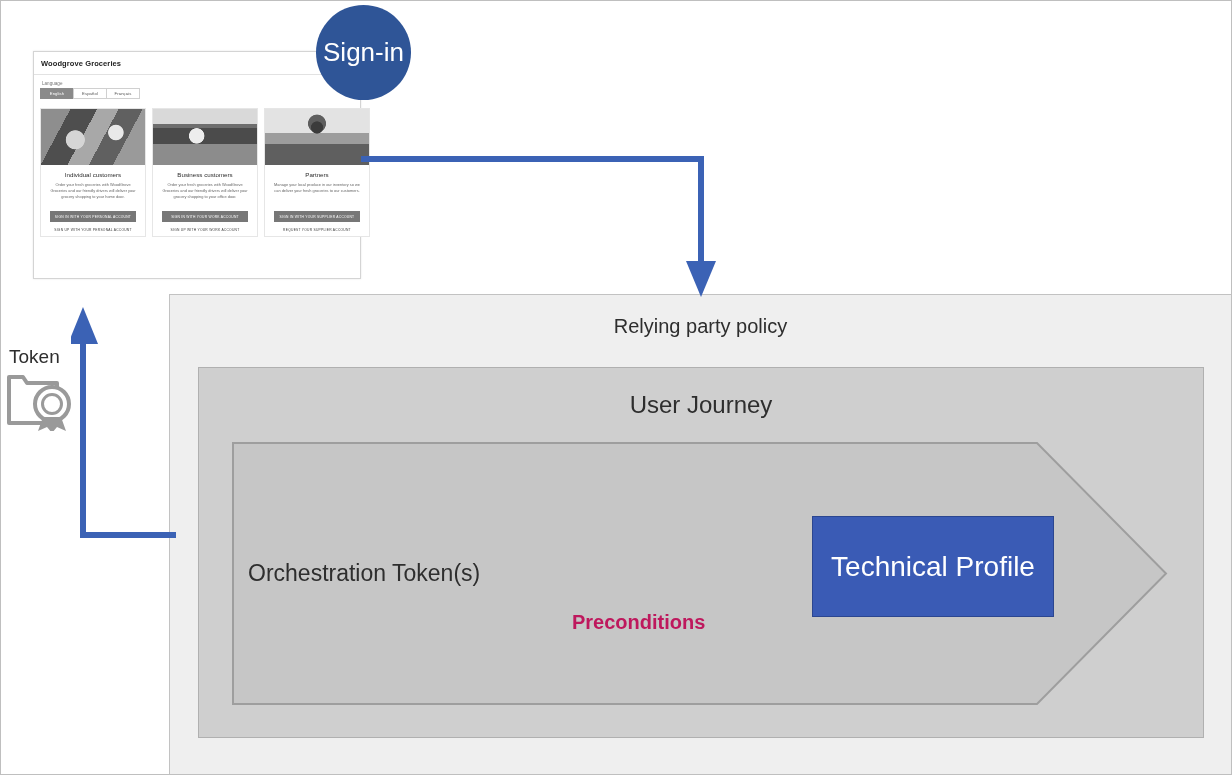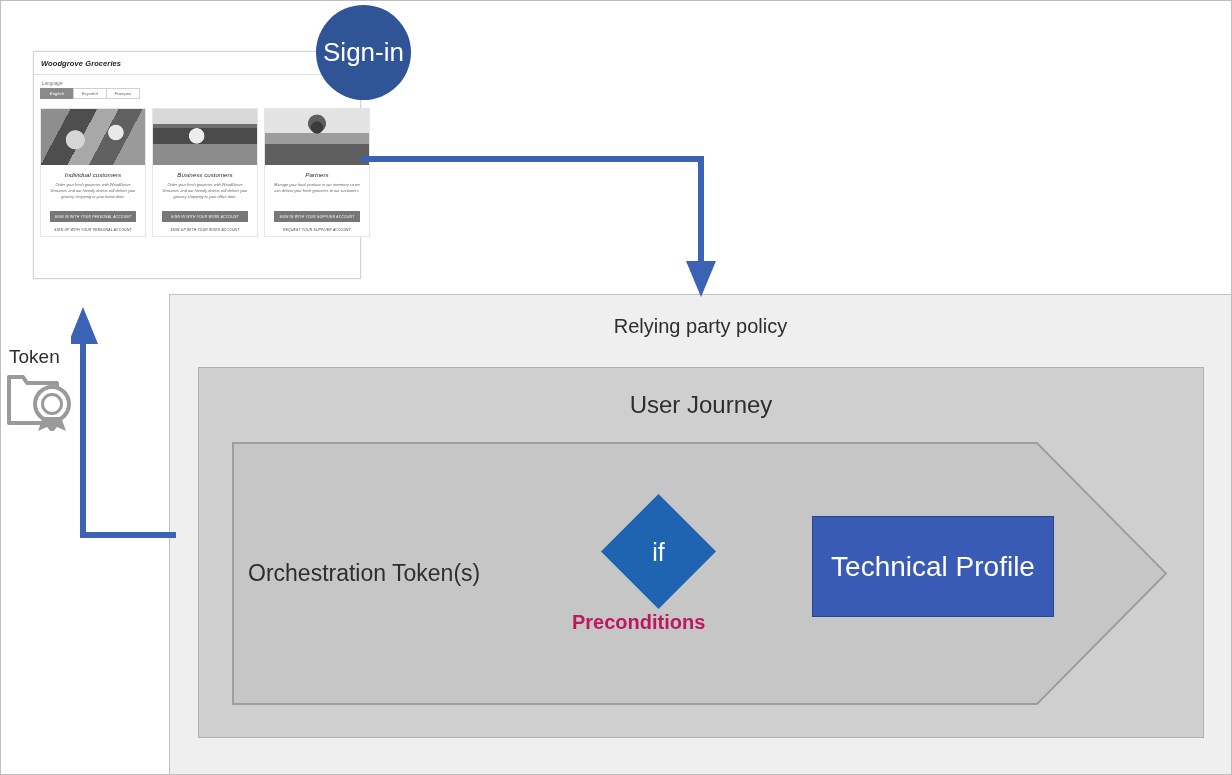--- a/index.html
+++ b/index.html
@@ -26,21 +26,20 @@
   .abs { position: absolute; box-sizing: border-box; }
 
   
   #browser-mock {
     left: 32px; top: 50px;
     width: 328px; height: 228px;
     background: #ffffff;
     border: 1px solid #d4d4d4;
     box-shadow: 0 0 2px rgba(0,0,0,0.10);
     z-index: 6;
-    font-style: italic;
   }
   #browser-titlebar {
     position: relative;
     height: 22px;
     border-bottom: 1px solid #e2e2e2;
     display: flex;
     align-items: center;
     padding-left: 7px;
   }
   #browser-brand {
@@ -275,26 +274,20 @@
 
   <div class="abs" id="user-journey-box">
     <div id="user-journey-title">User Journey</div>
   </div>
 
   <svg class="abs" id="orchestration-chevron" viewBox="0 0 936 263">
     <polygon points="1,1 805,1 934,131.5 805,262 1,262" fill="#c6c6c6" stroke="#9e9e9e" stroke-width="2"></polygon>
   </svg>
   <div class="abs" id="orchestration-label">Orchestration Token(s)</div>
 
-  <div class="abs" id="if-diamond">
-    <svg width="115" height="115" viewBox="0 0 115 115">
-      <polygon points="57.5,0 115,57.5 57.5,115 0,57.5" fill="#1f64b0"></polygon>
-    </svg>
-    <div id="if-diamond-label">if</div>
-  </div>
   <div class="abs" id="preconditions-label">Preconditions</div>
 
   <div class="abs" id="technical-profile-box">
     <span id="technical-profile-label">Technical Profile</span>
   </div>
 
   <svg class="abs arrow-svg" style="left:355px; top:148px; width:365px; height:155px;" viewBox="0 0 365 155">
     <path d="M 5 10 L 345 10 L 345 112" fill="none" stroke="#3b62b5" stroke-width="6"></path>
     <polygon points="345,148 330,112 360,112" fill="#3b62b5"></polygon>
   </svg>

